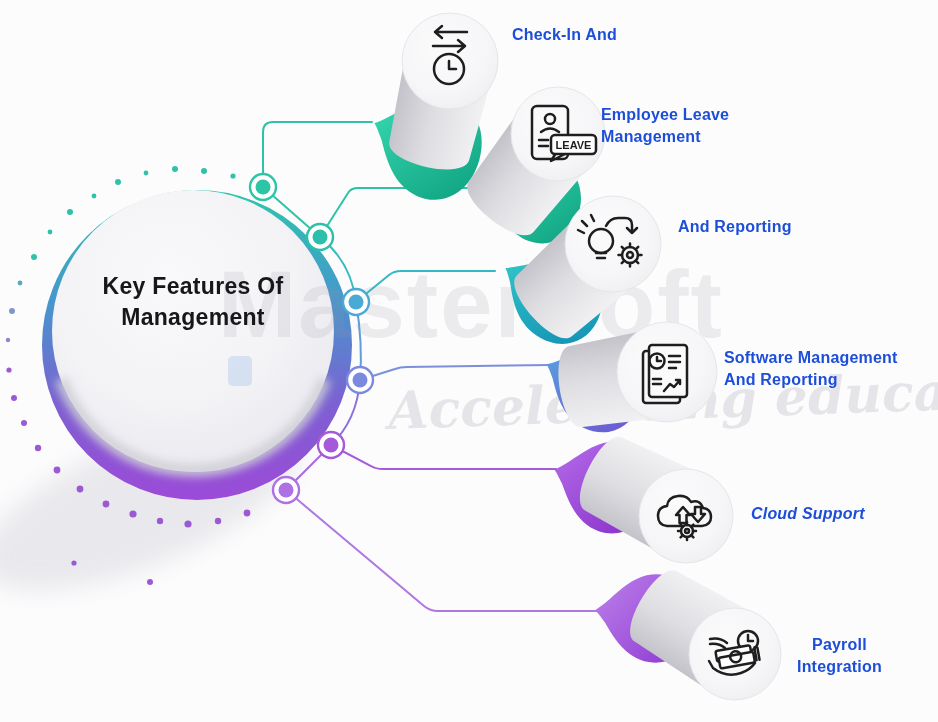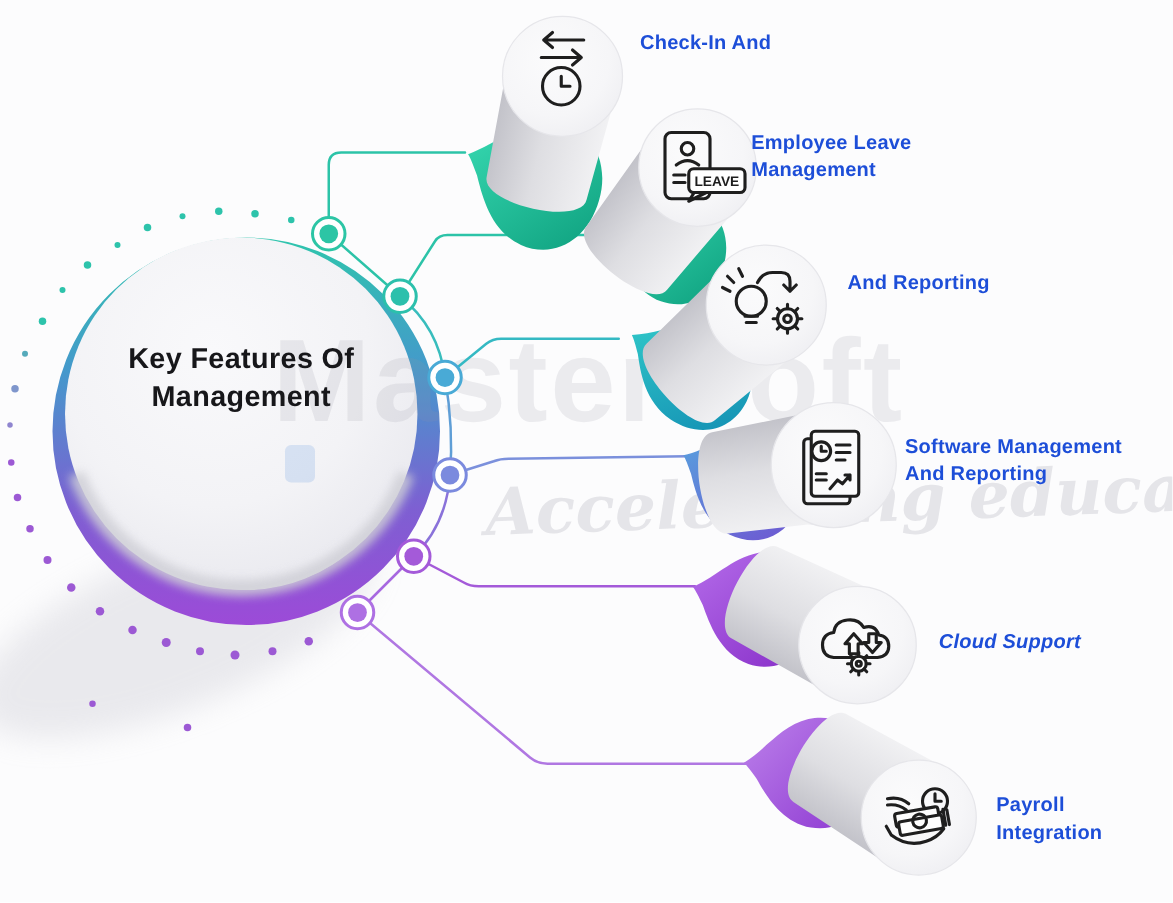--- a/index.html
+++ b/index.html
@@ -20,21 +20,21 @@
   .label{
     position:absolute;font-size:16px;line-height:22px;font-weight:700;
     color:#1d4ed8;letter-spacing:.2px;white-space:nowrap;
   }
   .label .indent{padding-left:5px;}
   #label-1{left:512px;top:24px;}
   #label-2{left:601px;top:104px;}
   #label-3{left:673px;top:216px;}
   #label-4{left:724px;top:347px;}
   #label-5{left:751px;top:503px;font-style:italic;}
-  #label-6{left:797px;top:634px;}
+  #label-6{left:797px;top:634px;text-align:center;}
 
   .wm-brand{
     position:absolute;left:218px;top:258px;
     font-size:94px;line-height:1;font-weight:700;letter-spacing:2px;
     color:rgba(150,150,160,0.16);white-space:nowrap;
   }
   .wm-tag{
     position:absolute;left:388px;top:372px;
     font-family:"DejaVu Serif", serif;font-style:italic;font-weight:700;
     font-size:52px;line-height:1;color:rgba(152,152,164,0.22);

